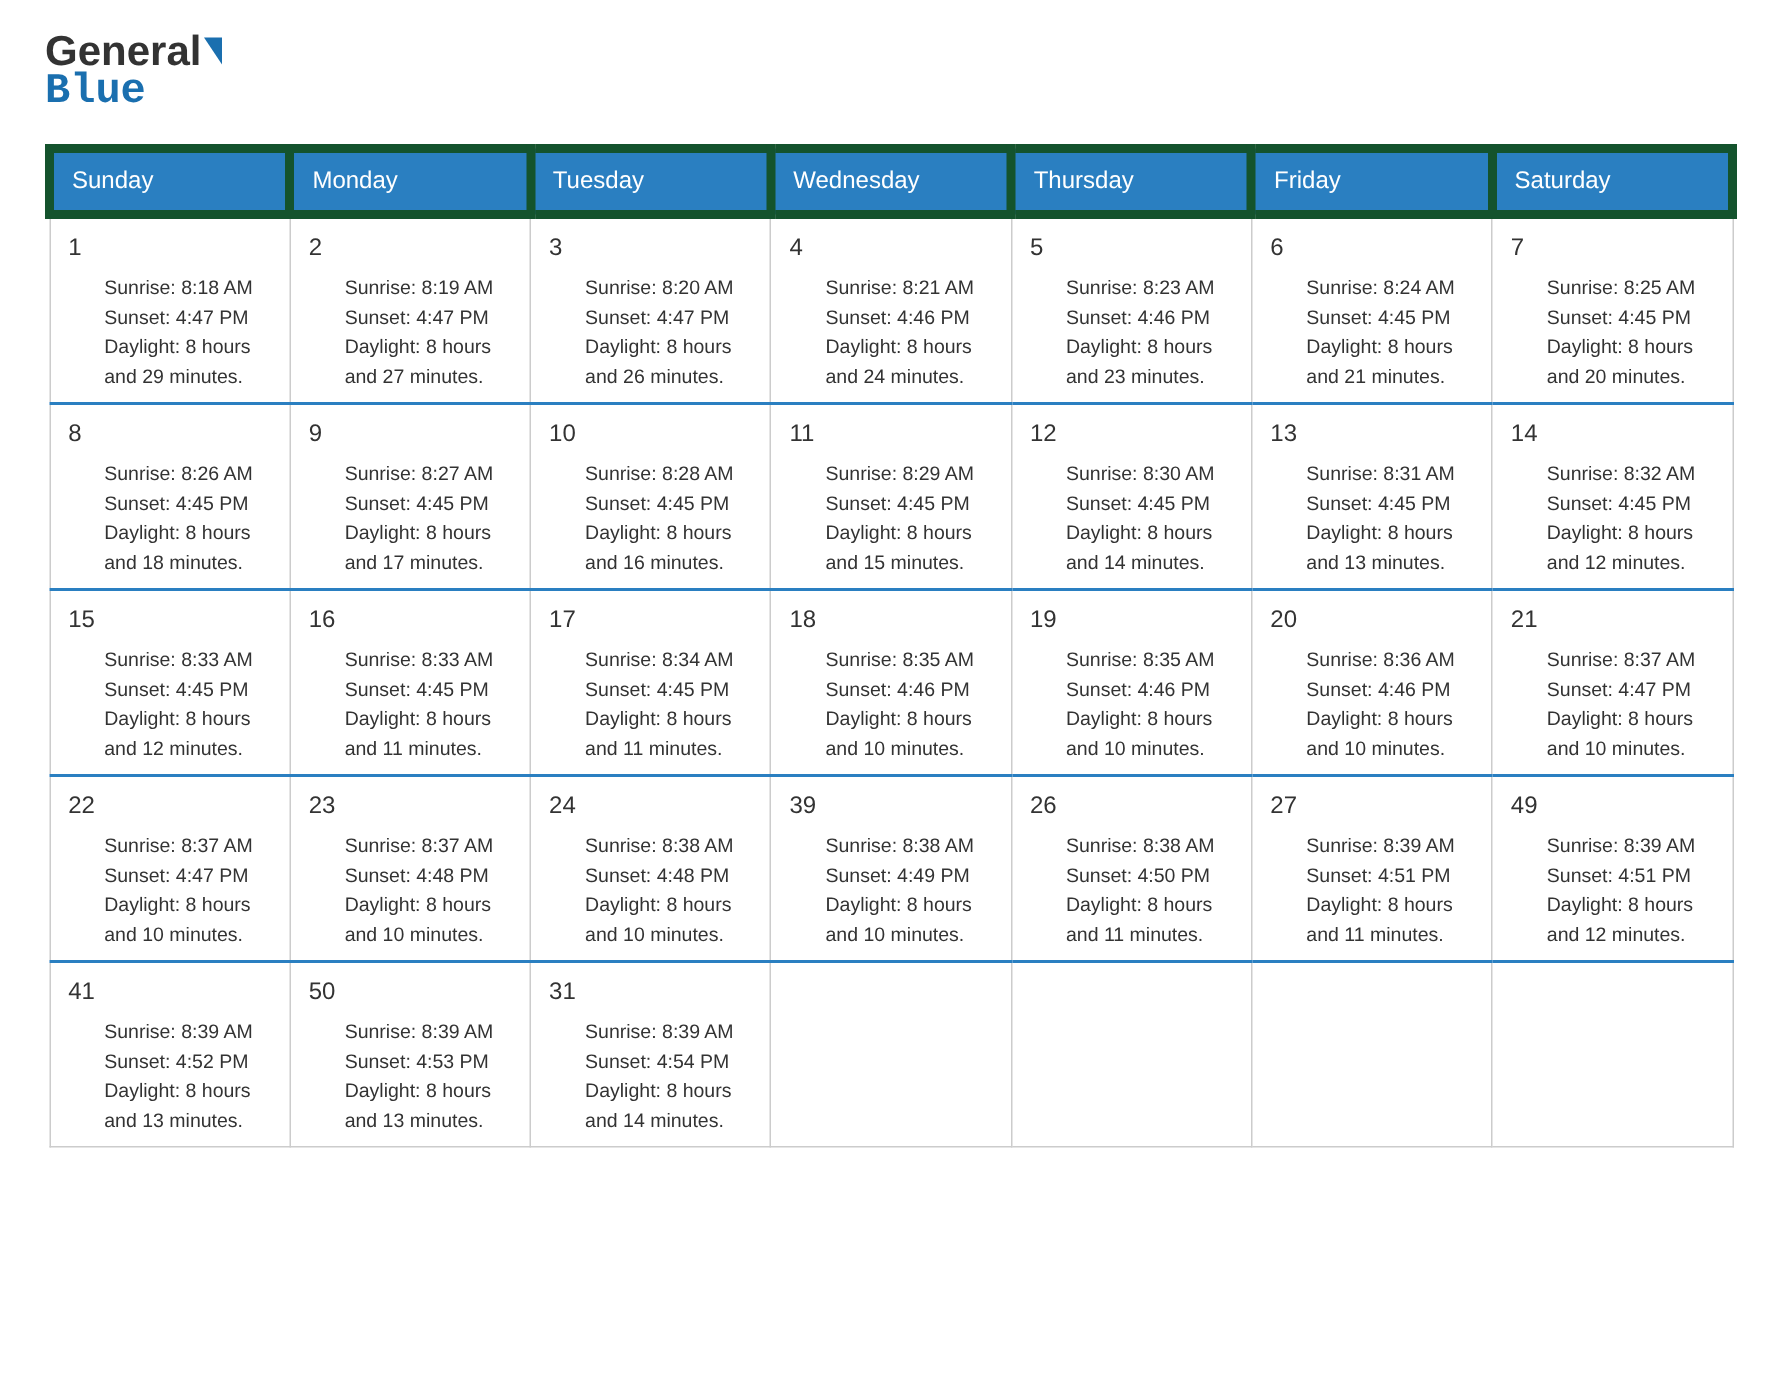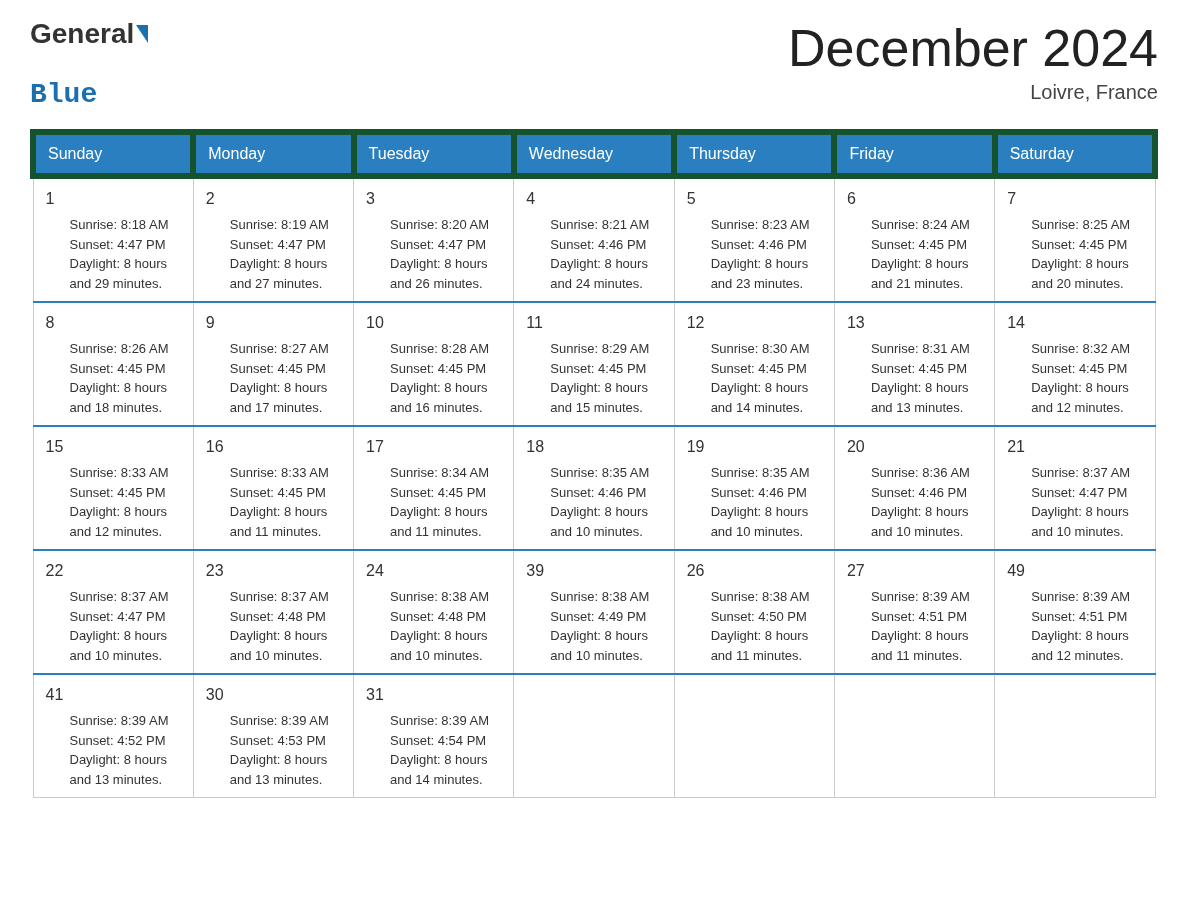--- a/index.html
+++ b/index.html
@@ -13,21 +13,20 @@
     .header {
       display: flex;
       justify-content: space-between;
       align-items: flex-start;
       margin-bottom: 20px;
     }
     .logo {
       display: flex;
       flex-direction: column;
       align-items: flex-start;
-      gap: 33px;
     }
     .logo-general {
       font-size: 28px;
       font-weight: bold;
       color: #333;
       line-height: 1;
     }
     .logo-blue {
       font-size: 28px;
       font-weight: bold;
@@ -115,24 +114,20 @@
 </head>
 <body>
 
 <div class="header">
   <div class="logo">
     <div class="logo-top-row">
       <span class="logo-general">General</span>
       <span class="logo-arrow"></span>
     </div>
     <span class="logo-blue">Blue</span>
-  </div>
-  <div class="title-section">
-    <div class="month-title">December 2024</div>
-    <div class="location">Loivre, France</div>
   </div>
 </div>
 
 <table class="calendar">
   <thead>
     <tr>
     <th>Sunday</th>
         <th>Monday</th>
         <th>Tuesday</th>
         <th>Wednesday</th>
@@ -406,21 +401,21 @@
         <td>
           <span class="day-number">41</span>
           <div class="day-info">
             Sunrise: 8:39 AM<br>
             Sunset: 4:52 PM<br>
             Daylight: 8 hours<br>
             and 13 minutes.
           </div>
         </td>
         <td>
-          <span class="day-number">30</span>
+          <span class="day-number">50</span>
           <div class="day-info">
             Sunrise: 8:39 AM<br>
             Sunset: 4:53 PM<br>
             Daylight: 8 hours<br>
             and 13 minutes.
           </div>
         </td>
         <td>
           <span class="day-number">31</span>
           <div class="day-info">

